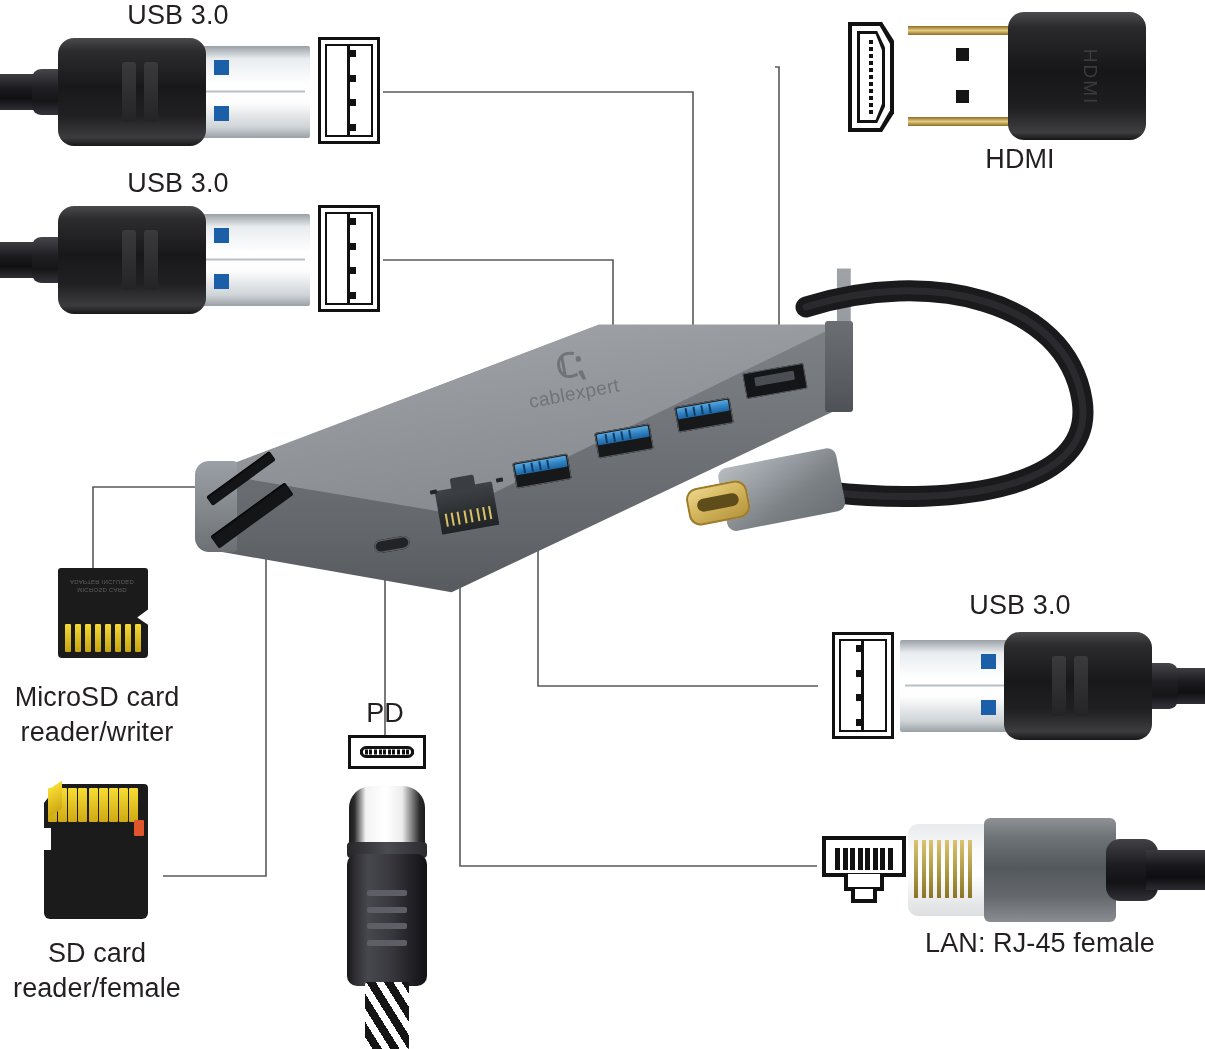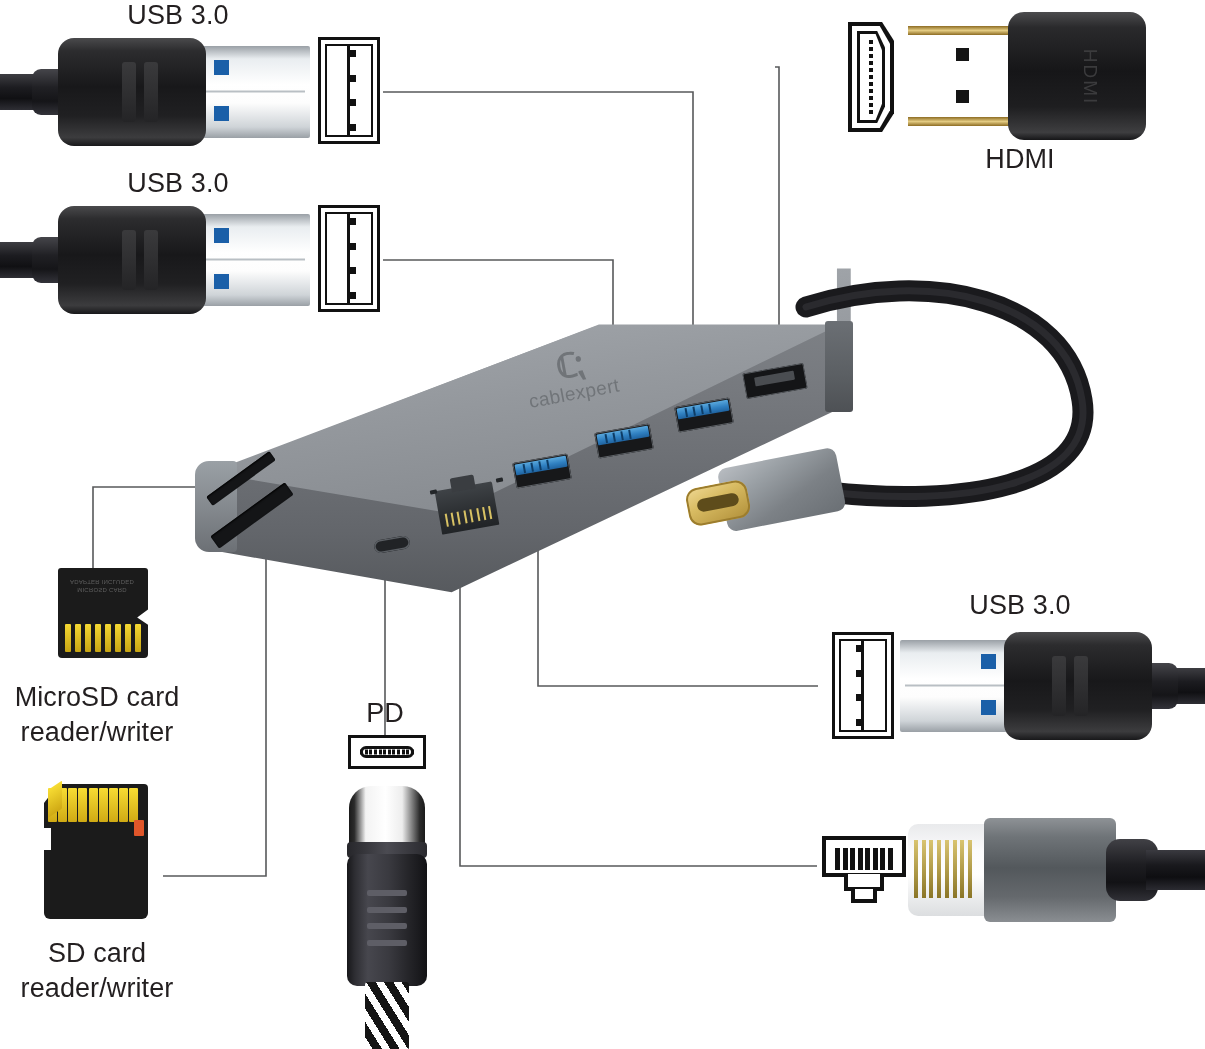--- a/index.html
+++ b/index.html
@@ -531,21 +531,21 @@
         <b></b>
         <b></b>
         <b></b>
     </div>
     <div class="corner"></div>
     <div class="lock"></div>
     <div class="sidenotch"></div>
   </div>
 
   <div class="label" style="left:2px; top:936px; width:190px;">SD card
-reader/writer</div>
+reader/female</div>
 
   <div class="label" style="left:330px; top:696px; width:110px;">PD</div>
 
   <div class="usbc-icon" style="left:348px; top:735px; width:78px; height:34px;">
     <div class="pill"></div>
     <div class="cdots">
       <b></b>
         <b></b>
         <b></b>
         <b></b>
@@ -628,14 +628,15 @@
         <b></b>
         <b></b>
         <b></b>
         <b></b>
     </div>
     <div class="boot" style="left:76px; width:132px;"></div>
     <div class="strain" style="left:198px; width:52px; height:62px;"></div>
     <div class="cable" style="left:238px; right:-12px; height:40px;"></div>
   </div>
 
+  <div class="label" style="left:880px; top:926px; width:320px;">LAN: RJ-45 female</div>
 
 </div>
 
 </body></html>

